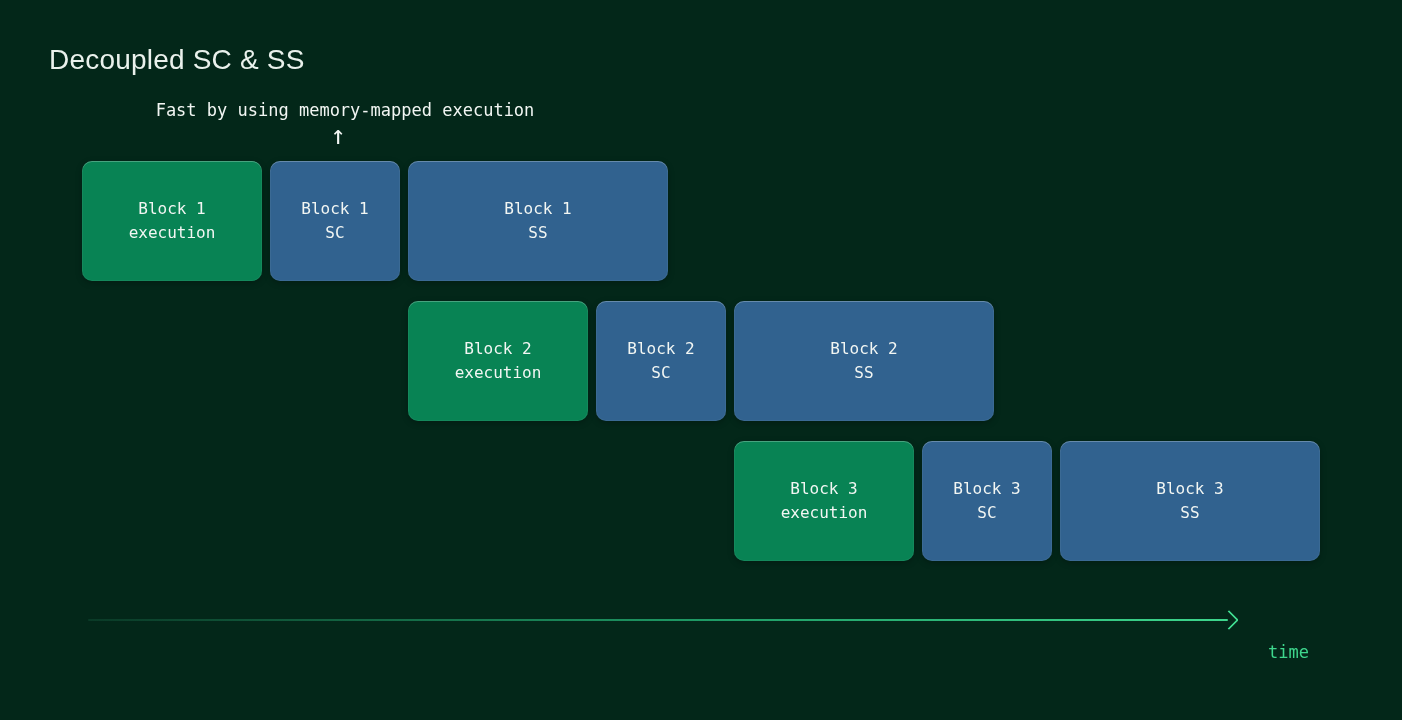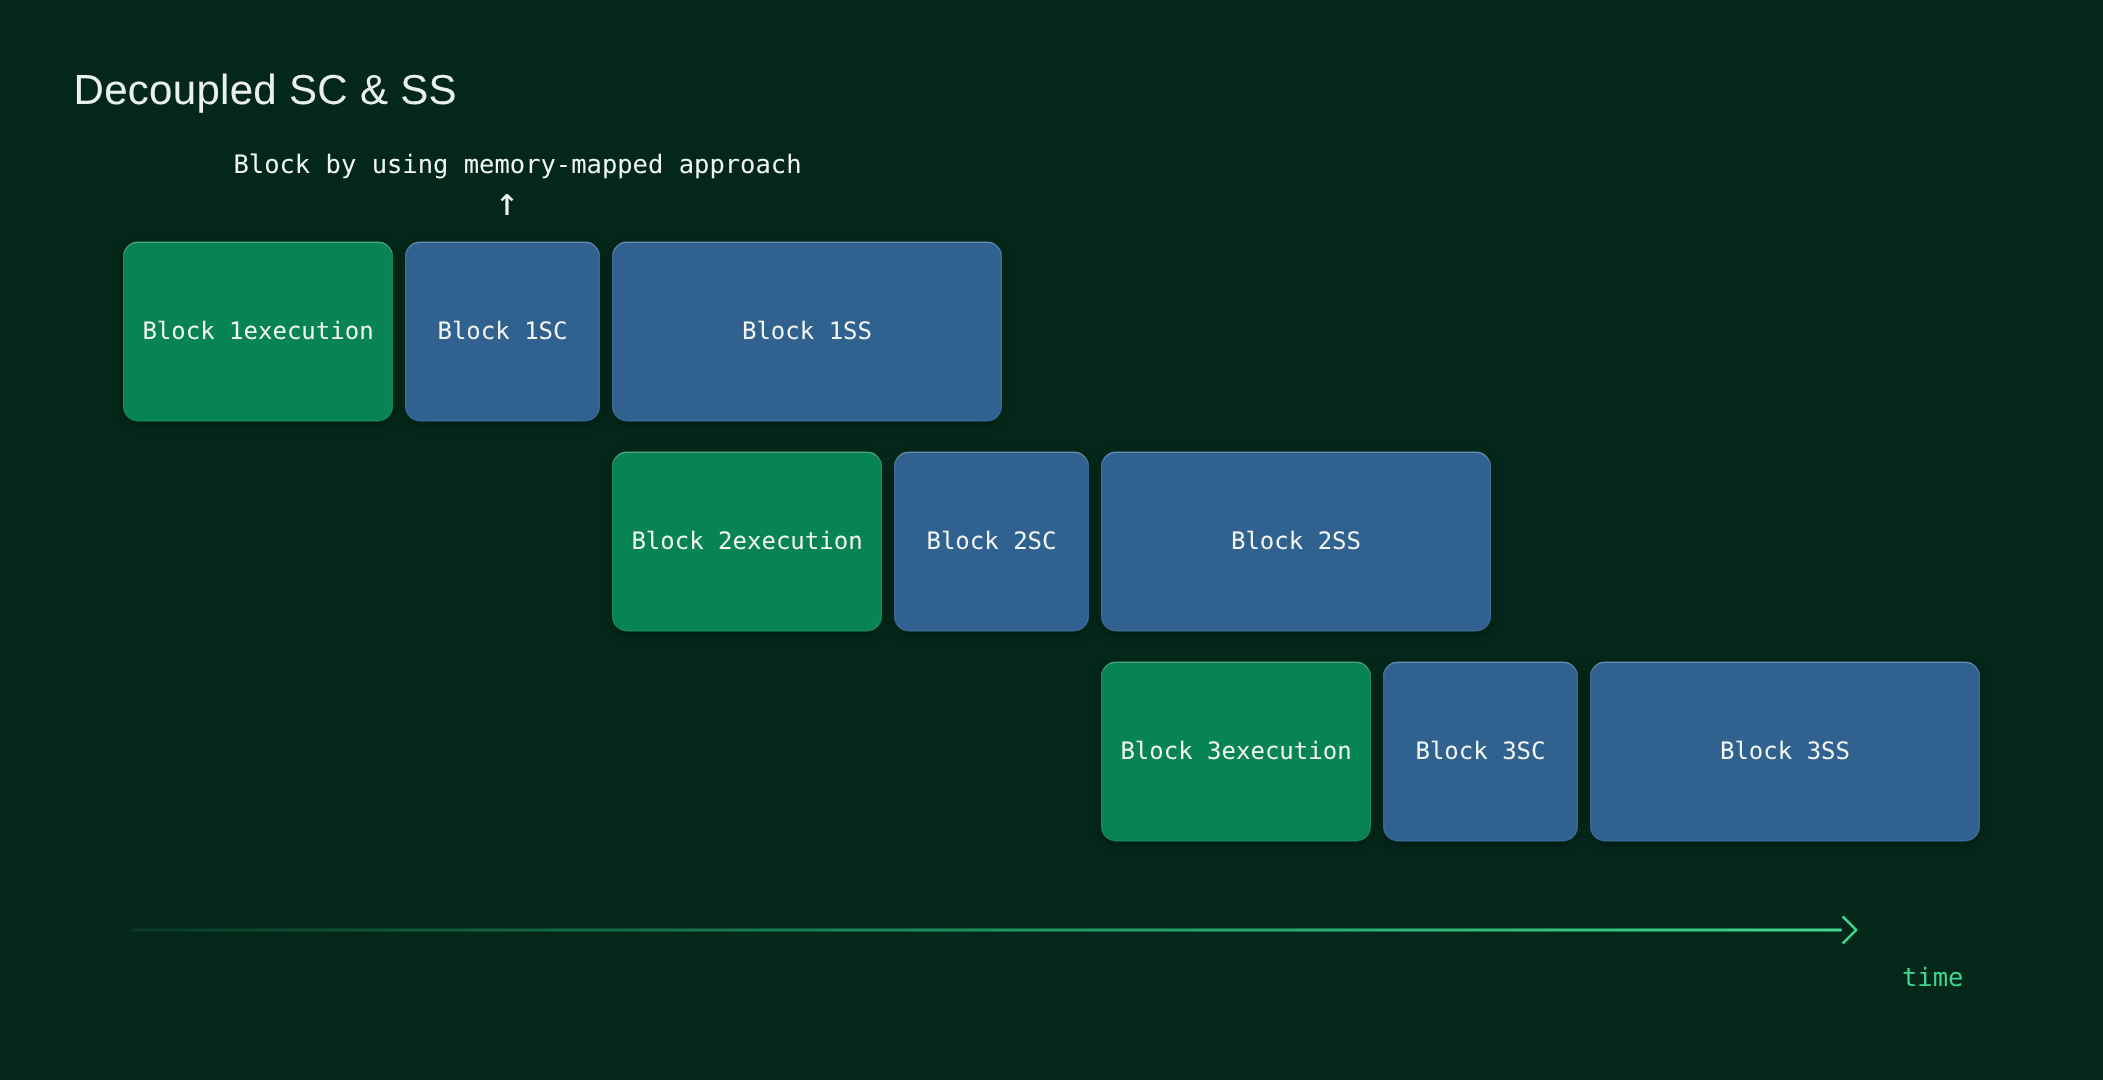--- a/index.html
+++ b/index.html
@@ -30,21 +30,21 @@
     font-size:17px;color:var(--text);
     white-space:nowrap;
   }
   .up-arrow{
     position:absolute;left:322px;top:120px;width:32px;
     text-align:center;
     font-size:26px;line-height:30px;color:var(--text);
   }
   .block{
     position:absolute;height:120px;border-radius:10px;
-    display:flex;flex-direction:row;align-items:center;justify-content:center;
+    display:flex;flex-direction:column;align-items:center;justify-content:center;
     color:var(--text);font-size:16px;line-height:24px;text-align:center;
     box-shadow: inset 0 1px 0 rgba(255,255,255,.22), inset 0 0 0 1px rgba(255,255,255,.05), 0 2px 6px rgba(0,0,0,.25);
   }
   .exec{background:var(--execution-block);}
   .stage{background:var(--stage-block);}
   .time-line{
     position:absolute;left:88px;top:619px;width:1140px;height:2px;border-radius:1px;
     background:linear-gradient(90deg,#0a3a27 0%,#1f9c66 55%,var(--time-accent) 100%);
   }
   .time-arrowhead{
@@ -59,21 +59,21 @@
     font-size:17px;color:var(--time-accent);
   }
 </style>
 </head>
 <body>
 
 <div class="slide">
 
   <div class="title">Decoupled SC &amp; SS</div>
 
-  <div class="annotation">Block by using memory-mapped approach</div>
+  <div class="annotation">Fast by using memory-mapped execution</div>
   <div class="up-arrow">↑</div>
 
   <div class="block exec" style="left:82px;top:161px;width:180px">
     <span>Block 1</span>
     <span>execution</span>
   </div>
   <div class="block stage" style="left:270px;top:161px;width:130px">
     <span>Block 1</span>
     <span>SC</span>
   </div>

